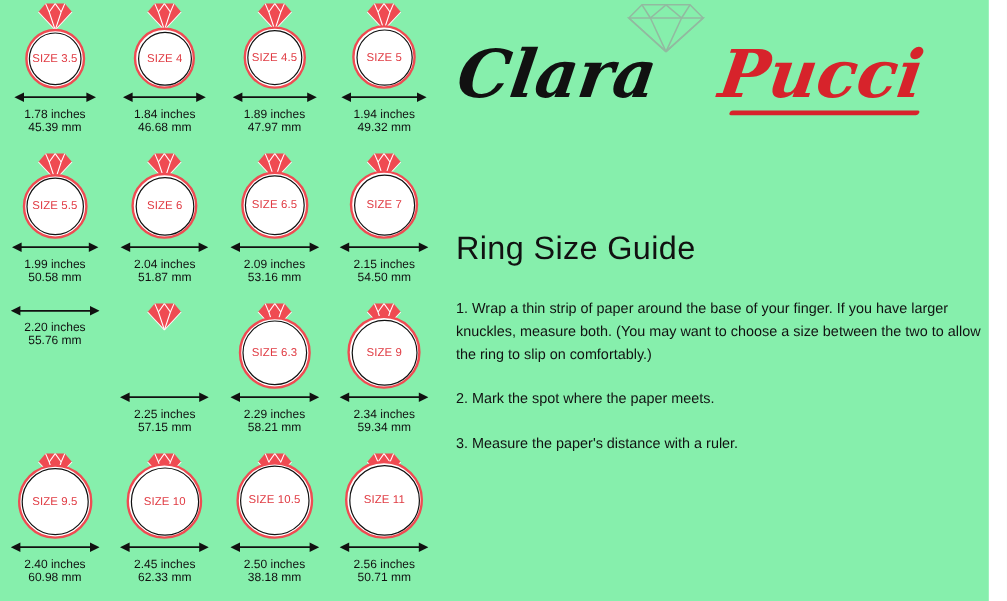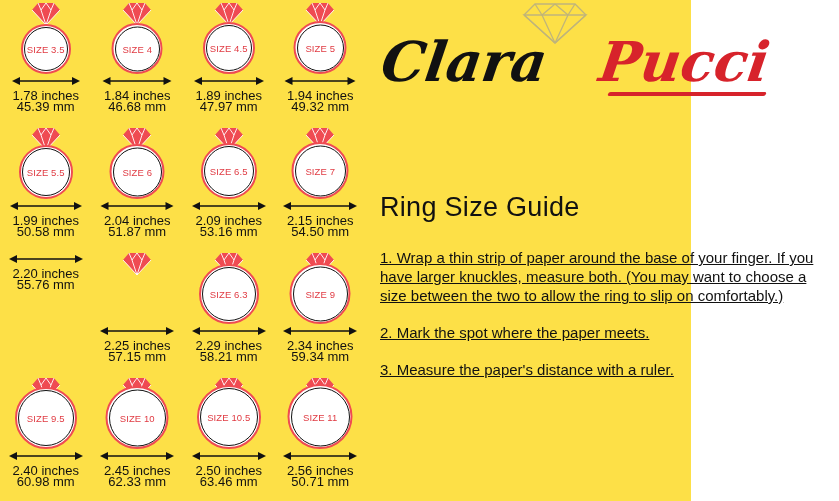--- a/index.html
+++ b/index.html
@@ -6,22 +6,22 @@
   html, body {
     margin: 0; padding: 0;
     width: 839px; height: 501px;
     background: #ffffff;
     font-family: "Liberation Sans", sans-serif;
     color: #1a1a1a;
     overflow: hidden;
   }
   #page {
     position: relative;
-    width: 691px; height: 501px;
-    background: #fde047;
+    width: 824px; height: 501px;
+    background: #86efac;
   }
 
   
   #ring-grid {
     position: absolute;
     left: 0; top: 0;
     width: 366px; height: 501px;
     display: grid;
     grid-template-columns: repeat(4, 91.5px);
     grid-template-rows: repeat(4, 125px);
@@ -80,21 +80,21 @@
   .arrow-row {
     position: relative;
     width: 74px;
     height: 12px;
     margin-top: 1px;
   }
   .arrow-row svg { display:block; }
   .meas {
     margin-top: 3px;
     text-align: center;
-    font-size: 13px;
+    font-size: 10px;
     line-height: 11px;
     color: #111111;
   }
 
   
   #right-panel {
     position: absolute;
     left: 372px; top: 0;
     width: 467px; height: 501px;
   }
@@ -151,25 +151,24 @@
     letter-spacing: 0.3px;
     color: #111111;
   }
   #guide-steps {
     position: absolute;
     left: 8px;
     top: 248px;
     width: 450px;
   }
   .step {
-    font-size: 15px;
+    font-size: 12px;
     line-height: 19px;
     color: #111111;
     margin-bottom: 18px;
-    text-decoration: underline;
   }
 </style>
 </head>
 <body>
 
 <div id="page">
 
   <div id="ring-grid">
       <div class="ring-cell">
         <div class="ring-art">
@@ -660,21 +659,21 @@
         </div>
         <div class="arrow-row">
           <svg viewBox="0 0 74 12" width="74" height="12">
             <line x1="6" y1="6" x2="68" y2="6" stroke="#111111" stroke-width="1.4"></line>
             <polygon points="0,6 8,2 8,10" fill="#111111"></polygon>
             <polygon points="74,6 66,2 66,10" fill="#111111"></polygon>
           </svg>
         </div>
         <div class="meas">
           <div>2.50 inches</div>
-          <div>63.46 mm</div>
+          <div>38.18 mm</div>
         </div>
       </div>
       <div class="ring-cell">
         <div class="ring-art">
           <div class="crown">
             <svg viewBox="0 0 30 24" width="30" height="24">
               <polygon points="1,8 29,8 15,23" fill="#ef4b52"></polygon>
               <polygon points="1,8 7,1 23,1 29,8" fill="#ef4b52"></polygon>
               <g stroke="#ffffff" stroke-width="0.9">
                 <line x1="7" y1="1" x2="10" y2="8"></line>

